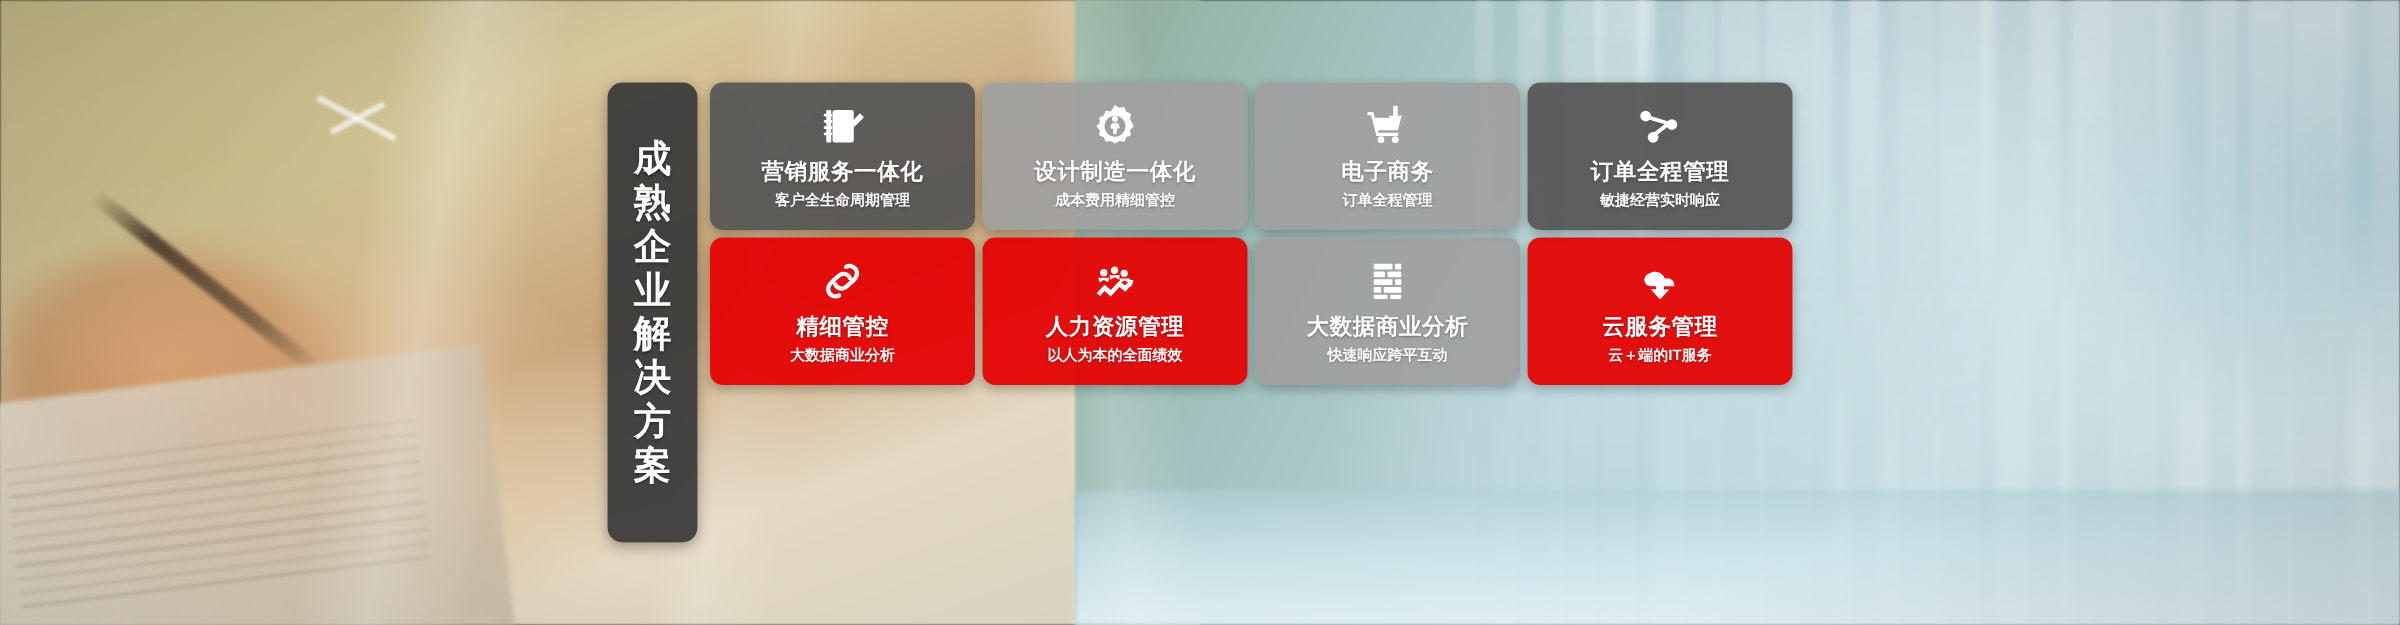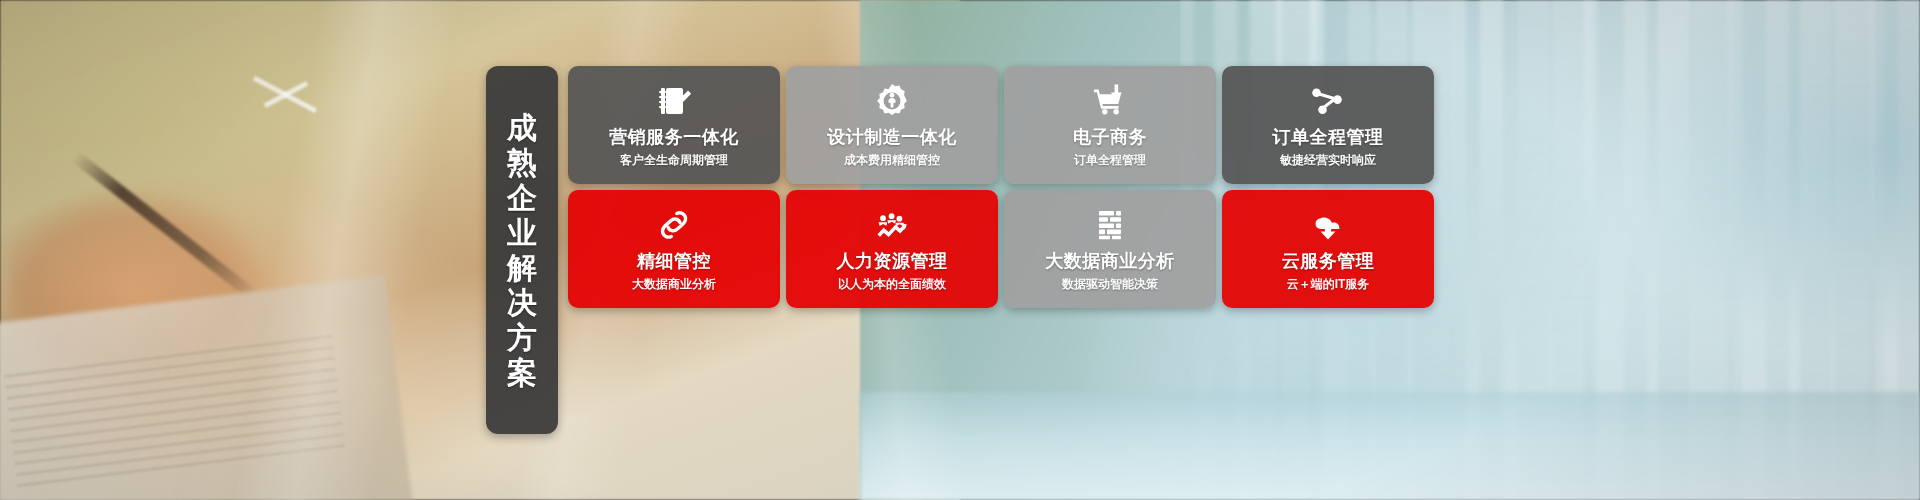--- a/index.html
+++ b/index.html
@@ -289,21 +289,21 @@
                 <rect x="20" y="12.2" width="11" height="4.6" rx=".8"></rect>
                 <rect x="9" y="18.4" width="15" height="4.6" rx=".8"></rect>
                 <rect x="26" y="18.4" width="5" height="4.6" rx=".8"></rect>
                 <rect x="9" y="24.6" width="6" height="4.6" rx=".8"></rect>
                 <rect x="17" y="24.6" width="14" height="4.6" rx=".8"></rect>
                 <rect x="9" y="30.8" width="11" height="3.4" rx=".8"></rect>
                 <rect x="22" y="30.8" width="9" height="3.4" rx=".8"></rect>
               </svg>
             </div>
             <div class="t">大数据商业分析</div>
-            <div class="s">数据驱动智能决策</div>
+            <div class="s">快速响应跨平互动</div>
           </div>
           <div class="card red">
             <div class="icon">
               <svg width="40" height="40" viewBox="0 0 40 40" fill="#fff">
                 <path d="M13.6 10.2c3.6 0 6.7 2.3 7.9 5.5.6-.3 1.3-.4 2-.4 3 0 5.4 2.4 5.4 5.3 0 .4 0 .8-.1 1.1H10.3c-2.9 0-5.3-2.3-5.3-5.2 0-2.6 2-4.8 4.6-5.2.9-.7 2.2-1.1 4-1.1z" transform="translate(2.5,2.2)"></path>
                 <path d="M16.9 21.1h6.2v5.4h4.3L20 34.6l-7.4-8.1h4.3z"></path>
               </svg>
             </div>
             <div class="t">云服务管理</div>
             <div class="s">云＋端的IT服务</div>

